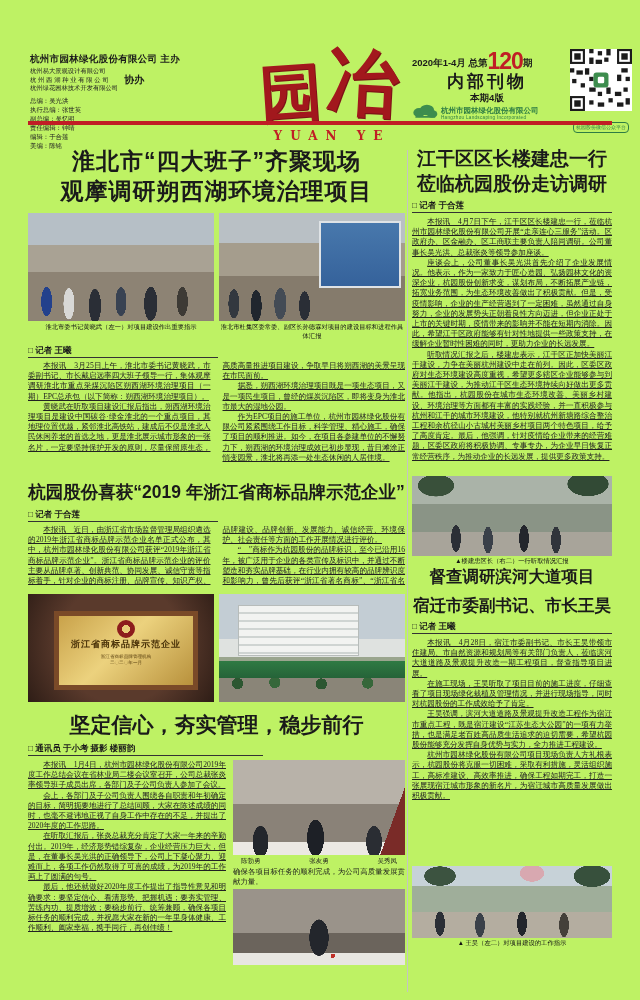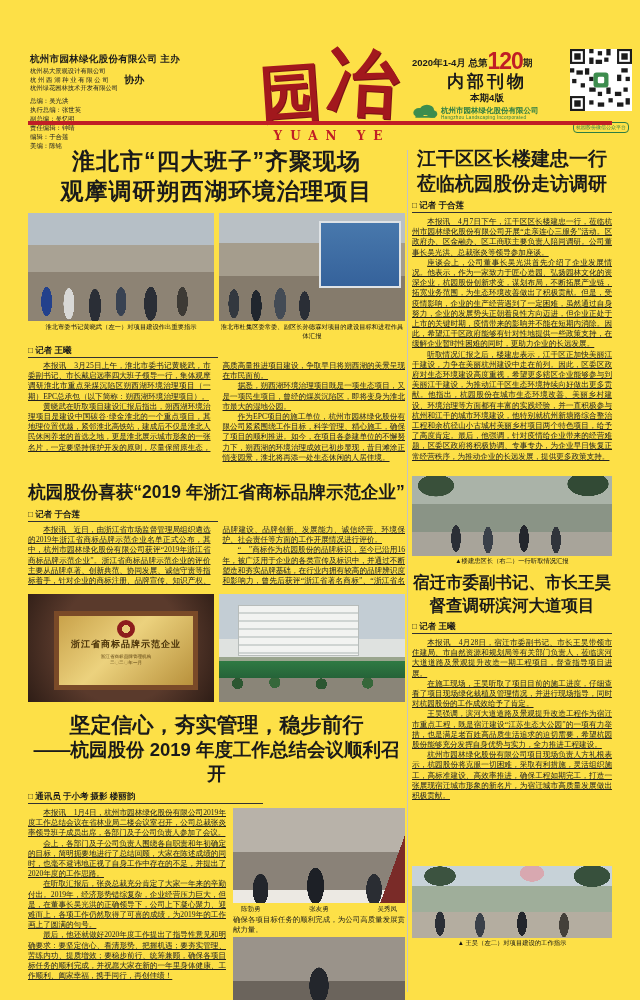--- a/index.html
+++ b/index.html
@@ -1,16 +1,16 @@
 <!DOCTYPE html>
 <html><head>
 <meta charset="utf-8">
 <style>
   html,body{margin:0;padding:0;background:#e8e8e8;}
-  .page{position:relative;width:640px;height:1000px;background:#fde047;margin:0 auto;overflow:hidden;
+  .page{position:relative;width:640px;height:1000px;background:#bef264;margin:0 auto;overflow:hidden;
         font-family:"Liberation Serif",serif;color:#1a1a1a;}
   
   .mast{position:absolute;left:30px;top:52px;width:180px;}
   .host{font:700 9.5px/13px "Liberation Sans",sans-serif;letter-spacing:.3px;}
   .co-row{display:flex;align-items:center;gap:6px;margin-top:2px;}
   .co-list div{font:400 6.3px/8.6px "Liberation Sans",sans-serif;color:#222;}
   .co-label{font:700 10px/12px "Liberation Sans",sans-serif;}
   .staff{margin-top:3px;}
   .staff div{font:400 6.4px/9px "Liberation Sans",sans-serif;color:#222;}
   .callig{position:absolute;left:240px;top:34px;width:174px;height:95px;text-align:center;white-space:nowrap;}
@@ -272,21 +272,20 @@
         </div>
       </div>
       <div class="ph ph-bld">
         <div class="art bld"></div>
         <div class="art gate"></div>
         <div class="art shrub"></div>
       </div>
     </div>
 
     <div class="h-b1 mt9">坚定信心，夯实管理，稳步前行</div>
-    <div class="h-b2">——杭园股份 2019 年度工作总结会议顺利召开</div>
     <div class="byline w60">□ 通讯员 于小考  摄影 楼丽韵</div>
 
     <div class="bottom">
       <div class="bm-left body-txt">
         <p>本报讯　1月4日，杭州市园林绿化股份有限公司2019年度工作总结会议在省林业局二楼会议室召开，公司总裁张炎率领导班子成员出席，各部门及子公司负责人参加了会议。</p>
         <p>会上，各部门及子公司负责人围绕各自职责和年初确定的目标，简明扼要地进行了总结回顾，大家在陈述成绩的同时，也毫不避讳地正视了自身工作中存在的不足，并提出了2020年度的工作思路。</p>
         <p>在听取汇报后，张炎总裁充分肯定了大家一年来的辛勤付出。2019年，经济形势错综复杂，企业经营压力巨大，但是，在董事长吴光洪的正确领导下，公司上下凝心聚力、迎难而上，各项工作仍然取得了可喜的成绩，为2019年的工作画上了圆满的句号。</p>
         <p>最后，他还就做好2020年度工作提出了指导性意见和明确要求：要坚定信心、看清形势、把握机遇；要夯实管理、苦练内功、提质增效；要稳步前行、统筹兼顾，确保各项目标任务的顺利完成，并祝愿大家在新的一年里身体健康、工作顺利、阖家幸福，携手同行，再创佳绩！</p>
       </div>
       <div class="bm-right">
@@ -308,22 +307,22 @@
     <div class="h-r">莅临杭园股份走访调研</div>
     <div class="bylineR">□ 记者 于合莲</div>
     <div class="body-txt bodyR1">
       <p>本报讯　4月7日下午，江干区区长楼建忠一行，莅临杭州市园林绿化股份有限公司开展“走亲连心三服务”活动。区政府办、区金融办、区工商联主要负责人陪同调研。公司董事长吴光洪、总裁张炎等领导参加座谈。</p>
       <p>座谈会上，公司董事长吴光洪首先介绍了企业发展情况。他表示，作为一家致力于匠心造园、弘扬园林文化的资深企业，杭园股份创新求变，谋划布局，不断拓展产业链，拓宽业务范围，为生态环境改善做出了积极贡献。但是，受疫情影响，企业的生产经营遇到了一定困难，虽然通过自身努力，企业的发展势头正朝着良性方向迈进，但企业正处于上市的关键时期，疫情带来的影响并不能在短期内消除。因此，希望江干区政府能够有针对性地提供一些政策支持，在缓解企业暂时性困难的同时，更助力企业的长远发展。</p>
       <p>听取情况汇报之后，楼建忠表示，江干区正加快美丽江干建设，力争在美丽杭州建设中走在前列。因此，区委区政府对生态环境建设高度重视，希望更多辖区企业能够参与到美丽江干建设，为推动江干区生态环境持续向好做出更多贡献。他指出，杭园股份在城市生态环境改善、美丽乡村建设、环境治理等方面都有丰富的实践经验，并一直积极参与杭州和江干的城市环境建设，他特别就杭州新塘路综合整治工程和余杭径山小古城村美丽乡村项目两个特色项目，给予了高度肯定。最后，他强调，针对疫情给企业带来的经营难题，区委区政府将积极协调、专事专办，为企业早日恢复正常经营秩序，为推动企业的长远发展，提供更多政策支持。</p>
     </div>
     <div class="ph ph-jg"></div>
     <div class="cap">▲楼建忠区长（右二）一行听取情况汇报</div>
 
+    <div class="h-r2">督查调研滨河大道项目</div>
     <div class="h-r2 mt6">宿迁市委副书记、市长王昊</div>
-    <div class="h-r2">督查调研滨河大道项目</div>
     <div class="bylineR">□ 记者 王曦</div>
     <div class="body-txt bodyR2">
       <p>本报讯　4月28日，宿迁市委副书记、市长王昊带领市住建局、市自然资源和规划局等有关部门负责人，莅临滨河大道道路及景观提升改造一期工程项目，督查指导项目进展。</p>
       <p>在施工现场，王昊听取了项目目前的施工进度，仔细查看了项目现场绿化栽植及管理情况，并进行现场指导，同时对杭园股份的工作成效给予了肯定。</p>
       <p>王昊强调，滨河大道道路及景观提升改造工程作为宿迁市重点工程，既是宿迁建设“江苏生态大公园”的一项有力举措，也是满足老百姓高品质生活追求的迫切需要，希望杭园股份能够充分发挥自身优势与实力，全力推进工程建设。</p>
       <p>杭州市园林绿化股份有限公司项目现场负责人方礼根表示，杭园股份将克服一切困难，采取有利措施，灵活组织施工，高标准建设、高效率推进，确保工程如期完工，打造一张展现宿迁城市形象的新名片，为宿迁城市高质量发展做出积极贡献。</p>
     </div>
     <div class="ph ph-sq"></div>
     <div class="cap">▲ 王昊（左二）对项目建设的工作指示</div>
   </section>

